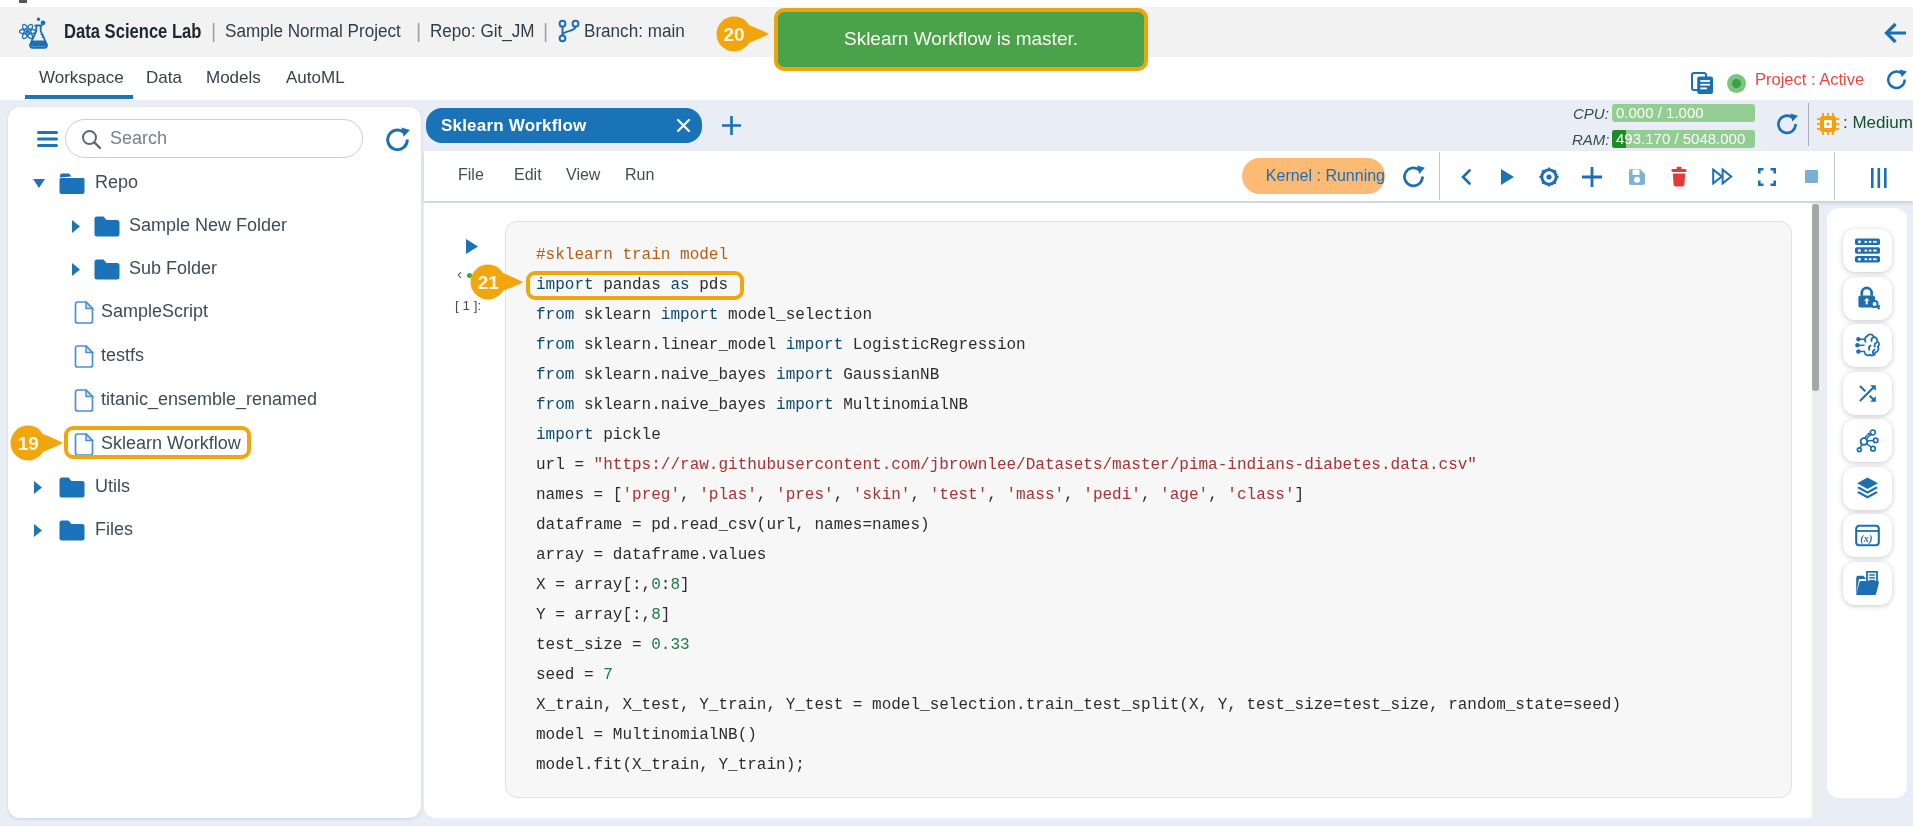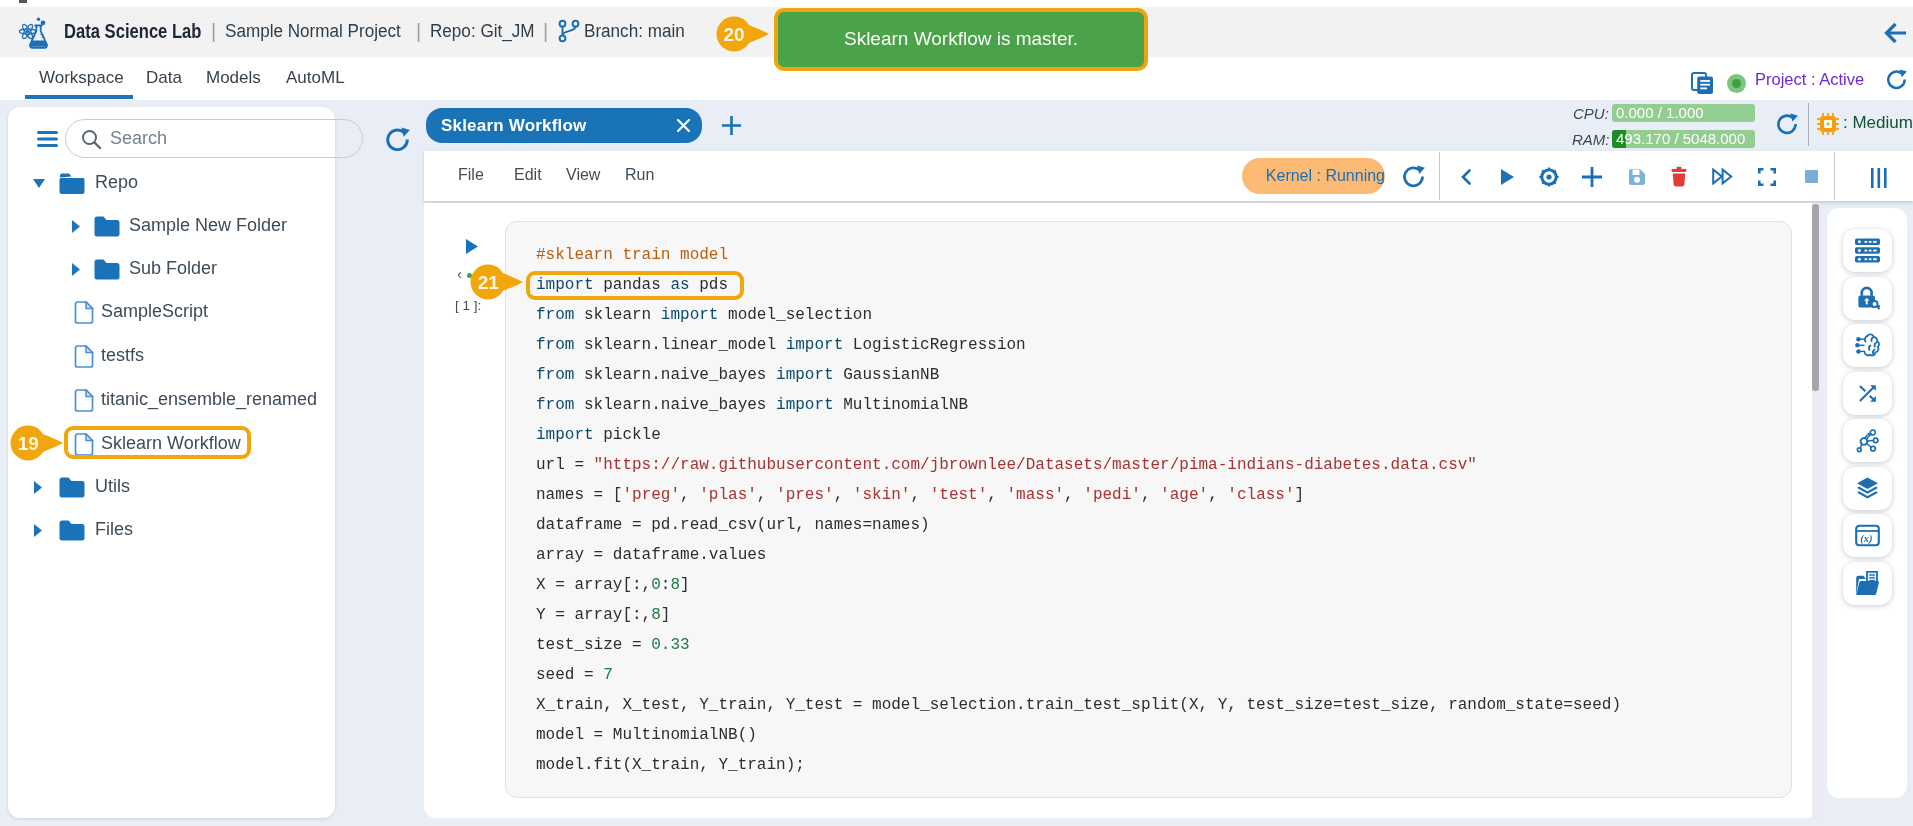--- a/index.html
+++ b/index.html
@@ -13,21 +13,21 @@
   #hdr .title { position:absolute; left:64px; top:13px; font-size:20px; font-weight:bold; color:#1c2733; transform:scaleX(0.83); transform-origin:left center; white-space:nowrap; }
   .hsep { position:absolute; top:13px; font-size:20px; color:#9aa2a9; font-weight:300; }
   .htxt { position:absolute; top:14px; font-size:18px; color:#2e3e4b; transform:scaleX(0.95); transform-origin:left center; white-space:nowrap; }
 
   
   #tabrow { left:0; top:57px; width:1913px; height:43px; background:#ffffff; }
   .mtab { position:absolute; top:11px; font-size:17px; color:#37424d; }
   #underline { position:absolute; left:25px; top:38px; width:108px; height:4px; background:#1f74b6; }
 
   
-  #sidebar { left:8px; top:107px; width:327px; height:711px; background:#fff; border-radius:12px; box-shadow:0 1px 3px rgba(120,130,150,0.25); }
+  #sidebar { left:8px; top:107px; width:413px; height:711px; background:#fff; border-radius:12px; box-shadow:0 1px 3px rgba(120,130,150,0.25); }
   #search { position:absolute; left:57px; top:12px; width:298px; height:39px; border:1px solid #c9cdd2; border-radius:20px; }
   #search span { position:absolute; left:44px; top:8px; font-size:18px; color:#76828e; }
   .trow { position:absolute; font-size:18px; color:#3e4c59; }
 
   
   #menurow { left:424px; top:151px; width:1489px; height:50px; background:#fff; box-shadow:0 2px 3px rgba(140,150,165,0.35); }
   .mitem { position:absolute; top:15px; font-size:16px; color:#424d57; }
   #kpill { position:absolute; left:1242px; top:158px; width:143px; height:36px; background:#fdba74; border-radius:18px; text-align:right; line-height:36px; font-size:16px; color:#1a6fb5; }
   #notebook { left:424px; top:203px; width:1395px; height:615px; background:#fff; border-radius:0 0 12px 12px; }
   #cell { position:absolute; left:81px; top:18px; width:1287px; height:577px; background:#f7f7f7; border:1px solid #e1e1e1; border-radius:12px; }
@@ -118,21 +118,21 @@
       <g stroke="#fff" stroke-width="1.8">
         <line x1="9.3" y1="9" x2="19" y2="9"></line>
         <line x1="9.3" y1="12.7" x2="19" y2="12.7"></line>
         <line x1="9.3" y1="16.4" x2="16" y2="16.4"></line>
       </g>
     </svg>
   <svg style="position:absolute;left:1727px;top:17px" width="19" height="19">
       <circle cx="9.5" cy="9.5" r="9.5" fill="#7cc57f"></circle>
       <circle cx="9.5" cy="9.5" r="4.5" fill="#3e9e46"></circle>
     </svg>
-  <div style="position:absolute;left:1755px;top:13px;font-size:16.5px;color:#6d28d9;">Project : Active</div>
+  <div style="position:absolute;left:1755px;top:13px;font-size:16.5px;color:#ef4444;">Project : Active</div>
   <svg id="refr1" class="refr" style="position:absolute;left:1886px;top:12px" width="21" height="21" viewBox="0 0 21 21">
       <use href="#refrdef"></use>
     </svg>
 </div>
 
 <div id="sidebar" class="abs">
   <svg style="position:absolute;left:29px;top:24px" width="21" height="16">
       <rect width="21" height="3" rx="1.5" fill="#1f74b6"></rect>
       <rect y="6.5" width="21" height="3" rx="1.5" fill="#1f74b6"></rect>
       <rect y="13" width="21" height="3" rx="1.5" fill="#1f74b6"></rect>

